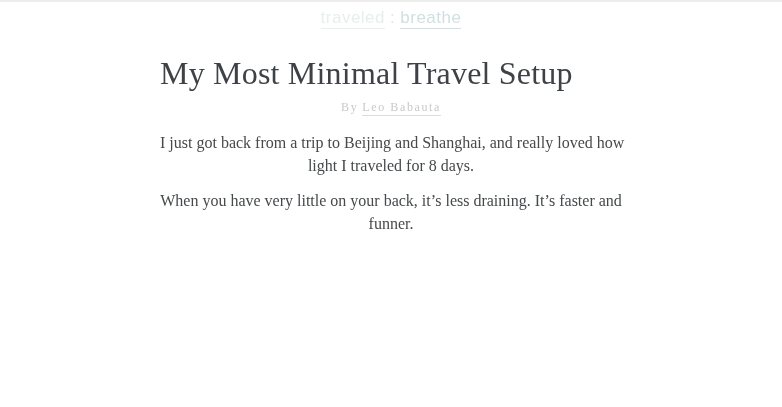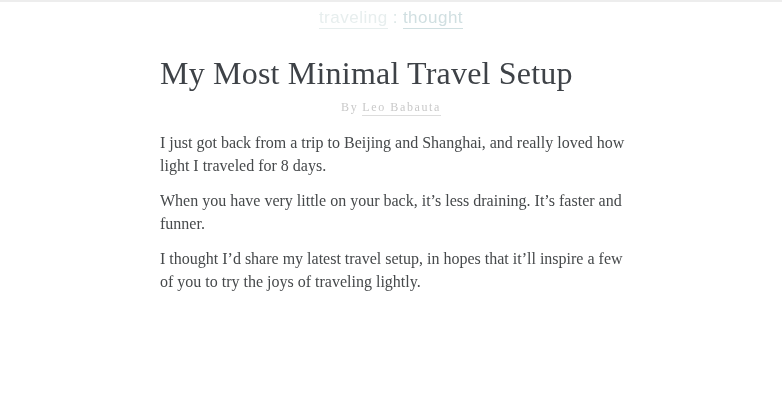--- a/index.html
+++ b/index.html
@@ -82,45 +82,43 @@
   }
   .byline .byline-prefix { margin-right: 4px; }
   
   .post-content { margin-top: 16px; }
   .para {
     margin: 12px 0 12px;
     font-size: 16px;
     line-height: 23px;
     color: var(--body);
     white-space: pre;       
-    text-align: left;
+    text-align: center;
   }
 </style>
 </head>
 <body>
 
 <div class="column">
 
   <header class="site-header">
-    <a class="site-name">traveling</a><span class="header-sep">:</span><a class="site-tagline">thought</a>
+    <a class="site-name">traveled</a><span class="header-sep">:</span><a class="site-tagline">breathe</a>
   </header>
 
   <main>
 
     <h1 class="post-title">
       <span class="title-line">My Most Minimal Travel Setup</span>
     </h1>
 
     <div class="byline">
       <span class="byline-prefix">By</span><a class="author-link">Leo Babauta</a>
     </div>
 
     <div class="post-content">
       <p class="para">I just got back from a trip to Beijing and Shanghai, and really loved how
 light I traveled for 8 days.</p>
       <p class="para">When you have very little on your back, it’s less draining. It’s faster and
 funner.</p>
-      <p class="para">I thought I’d share my latest travel setup, in hopes that it’ll inspire a few
-of you to try the joys of traveling lightly.</p>
     </div>
 
   </main>
 </div>
 
 </body></html>

